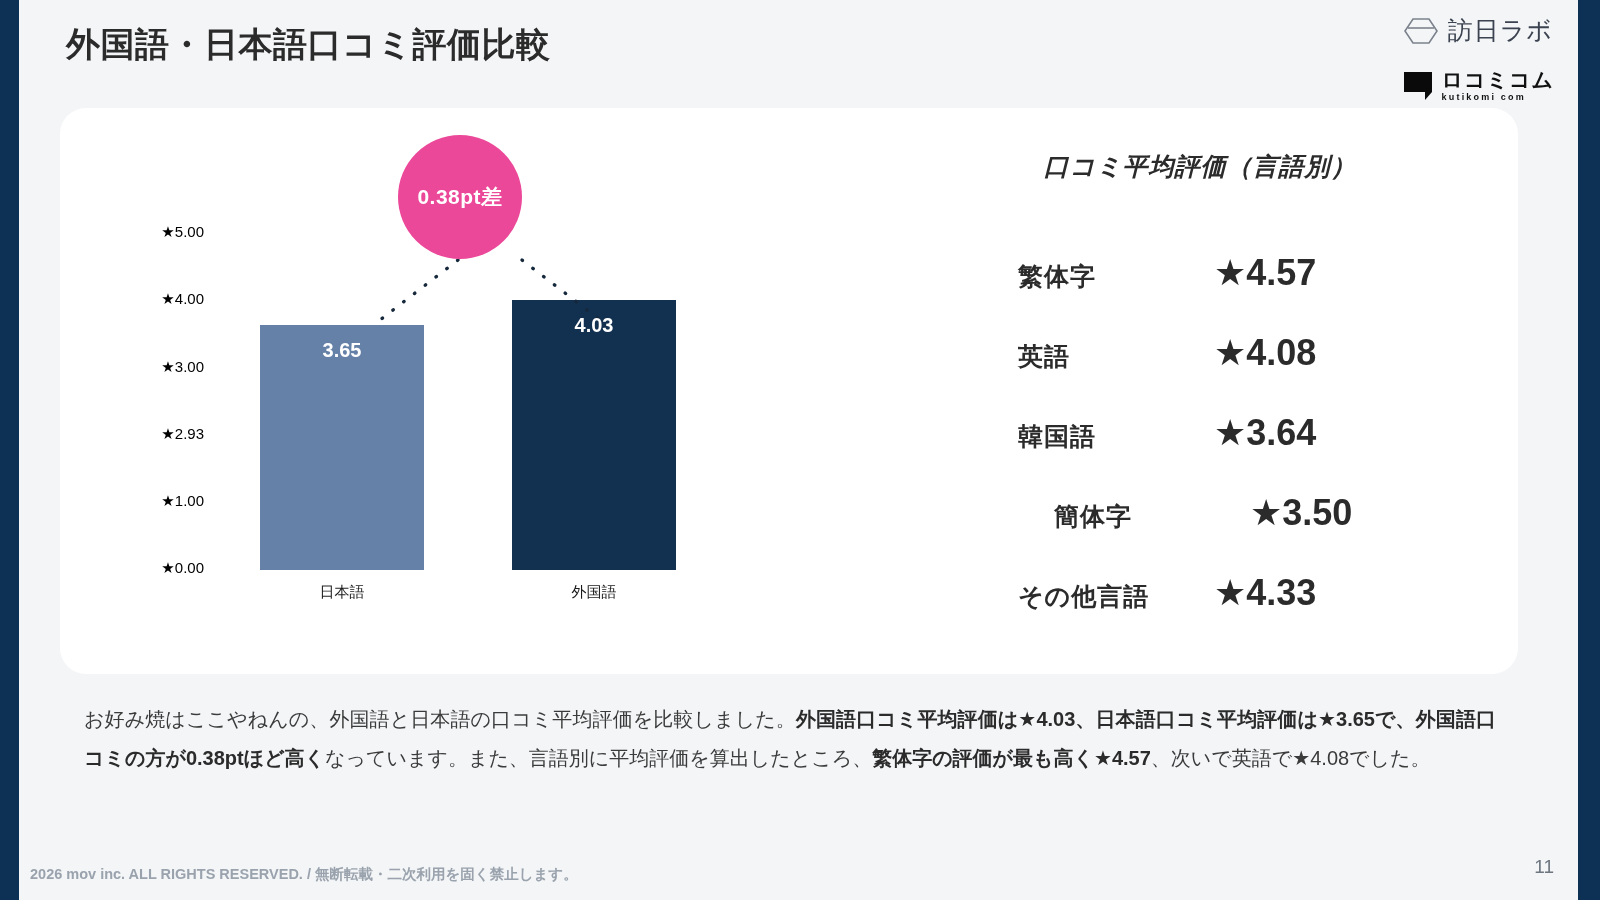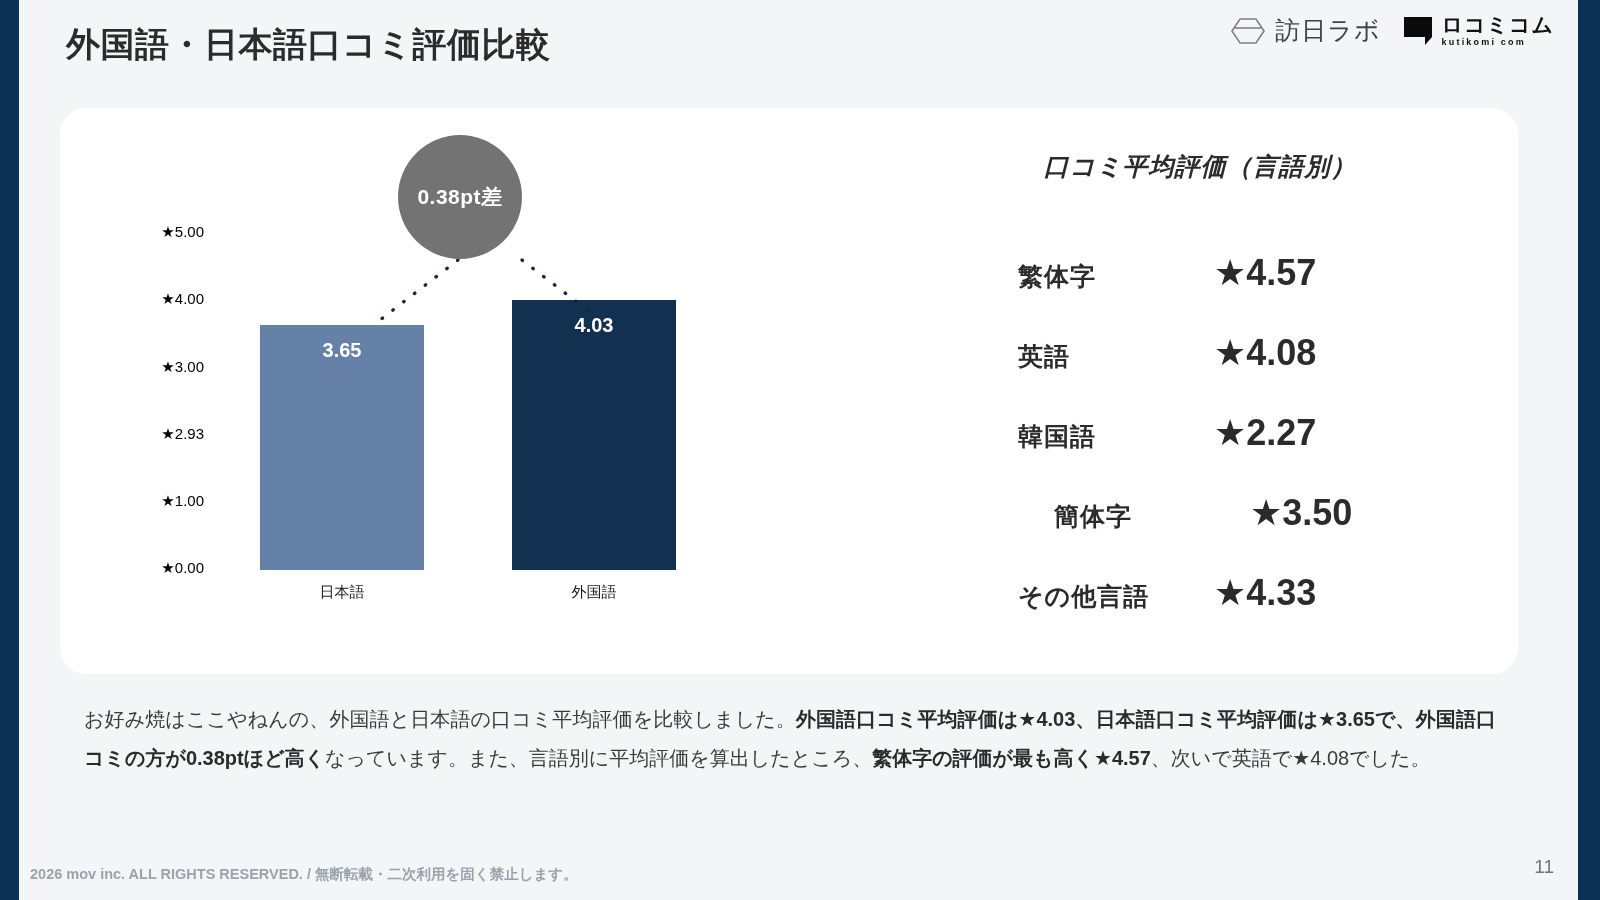--- a/index.html
+++ b/index.html
@@ -31,21 +31,21 @@
     position: absolute;
     left: 66px; top: 22px;
     font-size: 34px;
     font-weight: 700;
     letter-spacing: 0.5px;
     color: #2b2b2b;
   }
   .logos {
     position: absolute;
     right: 46px; top: 14px;
-    display: flex; align-items: center; gap: 22px;
+    display: flex; align-items: center; gap: 22px; flex-direction: column;
   }
   .logo-homp { display: flex; align-items: center; gap: 10px; }
   .logo-homp .hex { width: 34px; height: 28px; }
   .logo-homp .txt {
     font-size: 25px; color: #3c4350; letter-spacing: 1px;
     font-weight: 400;
   }
   .logo-kuti { display: flex; align-items: center; gap: 9px; }
   .logo-kuti .bubble { width: 30px; height: 30px; }
   .logo-kuti .kwrap { display: flex; flex-direction: column; line-height: 1; }
@@ -113,21 +113,21 @@
     color: #1b1b1b;
   }
   #bar-jp { left: 56px; }
   #bar-fg { left: 308px; }
 
   .badge {
     position: absolute;
     left: 338px; top: 27px;
     width: 124px; height: 124px;
     border-radius: 50%;
-    background: #737373;
+    background: #ec4899;
     display: flex; align-items: center; justify-content: center;
     z-index: 5;
   }
   .badge span {
     font-size: 21px; font-weight: 700; color: #ffffff; letter-spacing: 0.5px;
   }
   .connectors { position: absolute; left: 0; top: 0; width: 860px; height: 566px; pointer-events: none; }
 
   
   .langs {
@@ -268,21 +268,21 @@
       <div class="lang-row" style="top:144px;">
         <span class="lang-name">繁体字</span>
         <span class="lang-score">★4.57</span>
       </div>
       <div class="lang-row" style="top:224px;">
         <span class="lang-name">英語</span>
         <span class="lang-score">★4.08</span>
       </div>
       <div class="lang-row" style="top:304px;">
         <span class="lang-name">韓国語</span>
-        <span class="lang-score">★2.27</span>
+        <span class="lang-score">★3.64</span>
       </div>
       <div class="lang-row" style="top:384px;margin-left:36px;">
         <span class="lang-name">簡体字</span>
         <span class="lang-score">★3.50</span>
       </div>
       <div class="lang-row" style="top:464px;">
         <span class="lang-name">その他言語</span>
         <span class="lang-score">★4.33</span>
       </div>
     </div>

